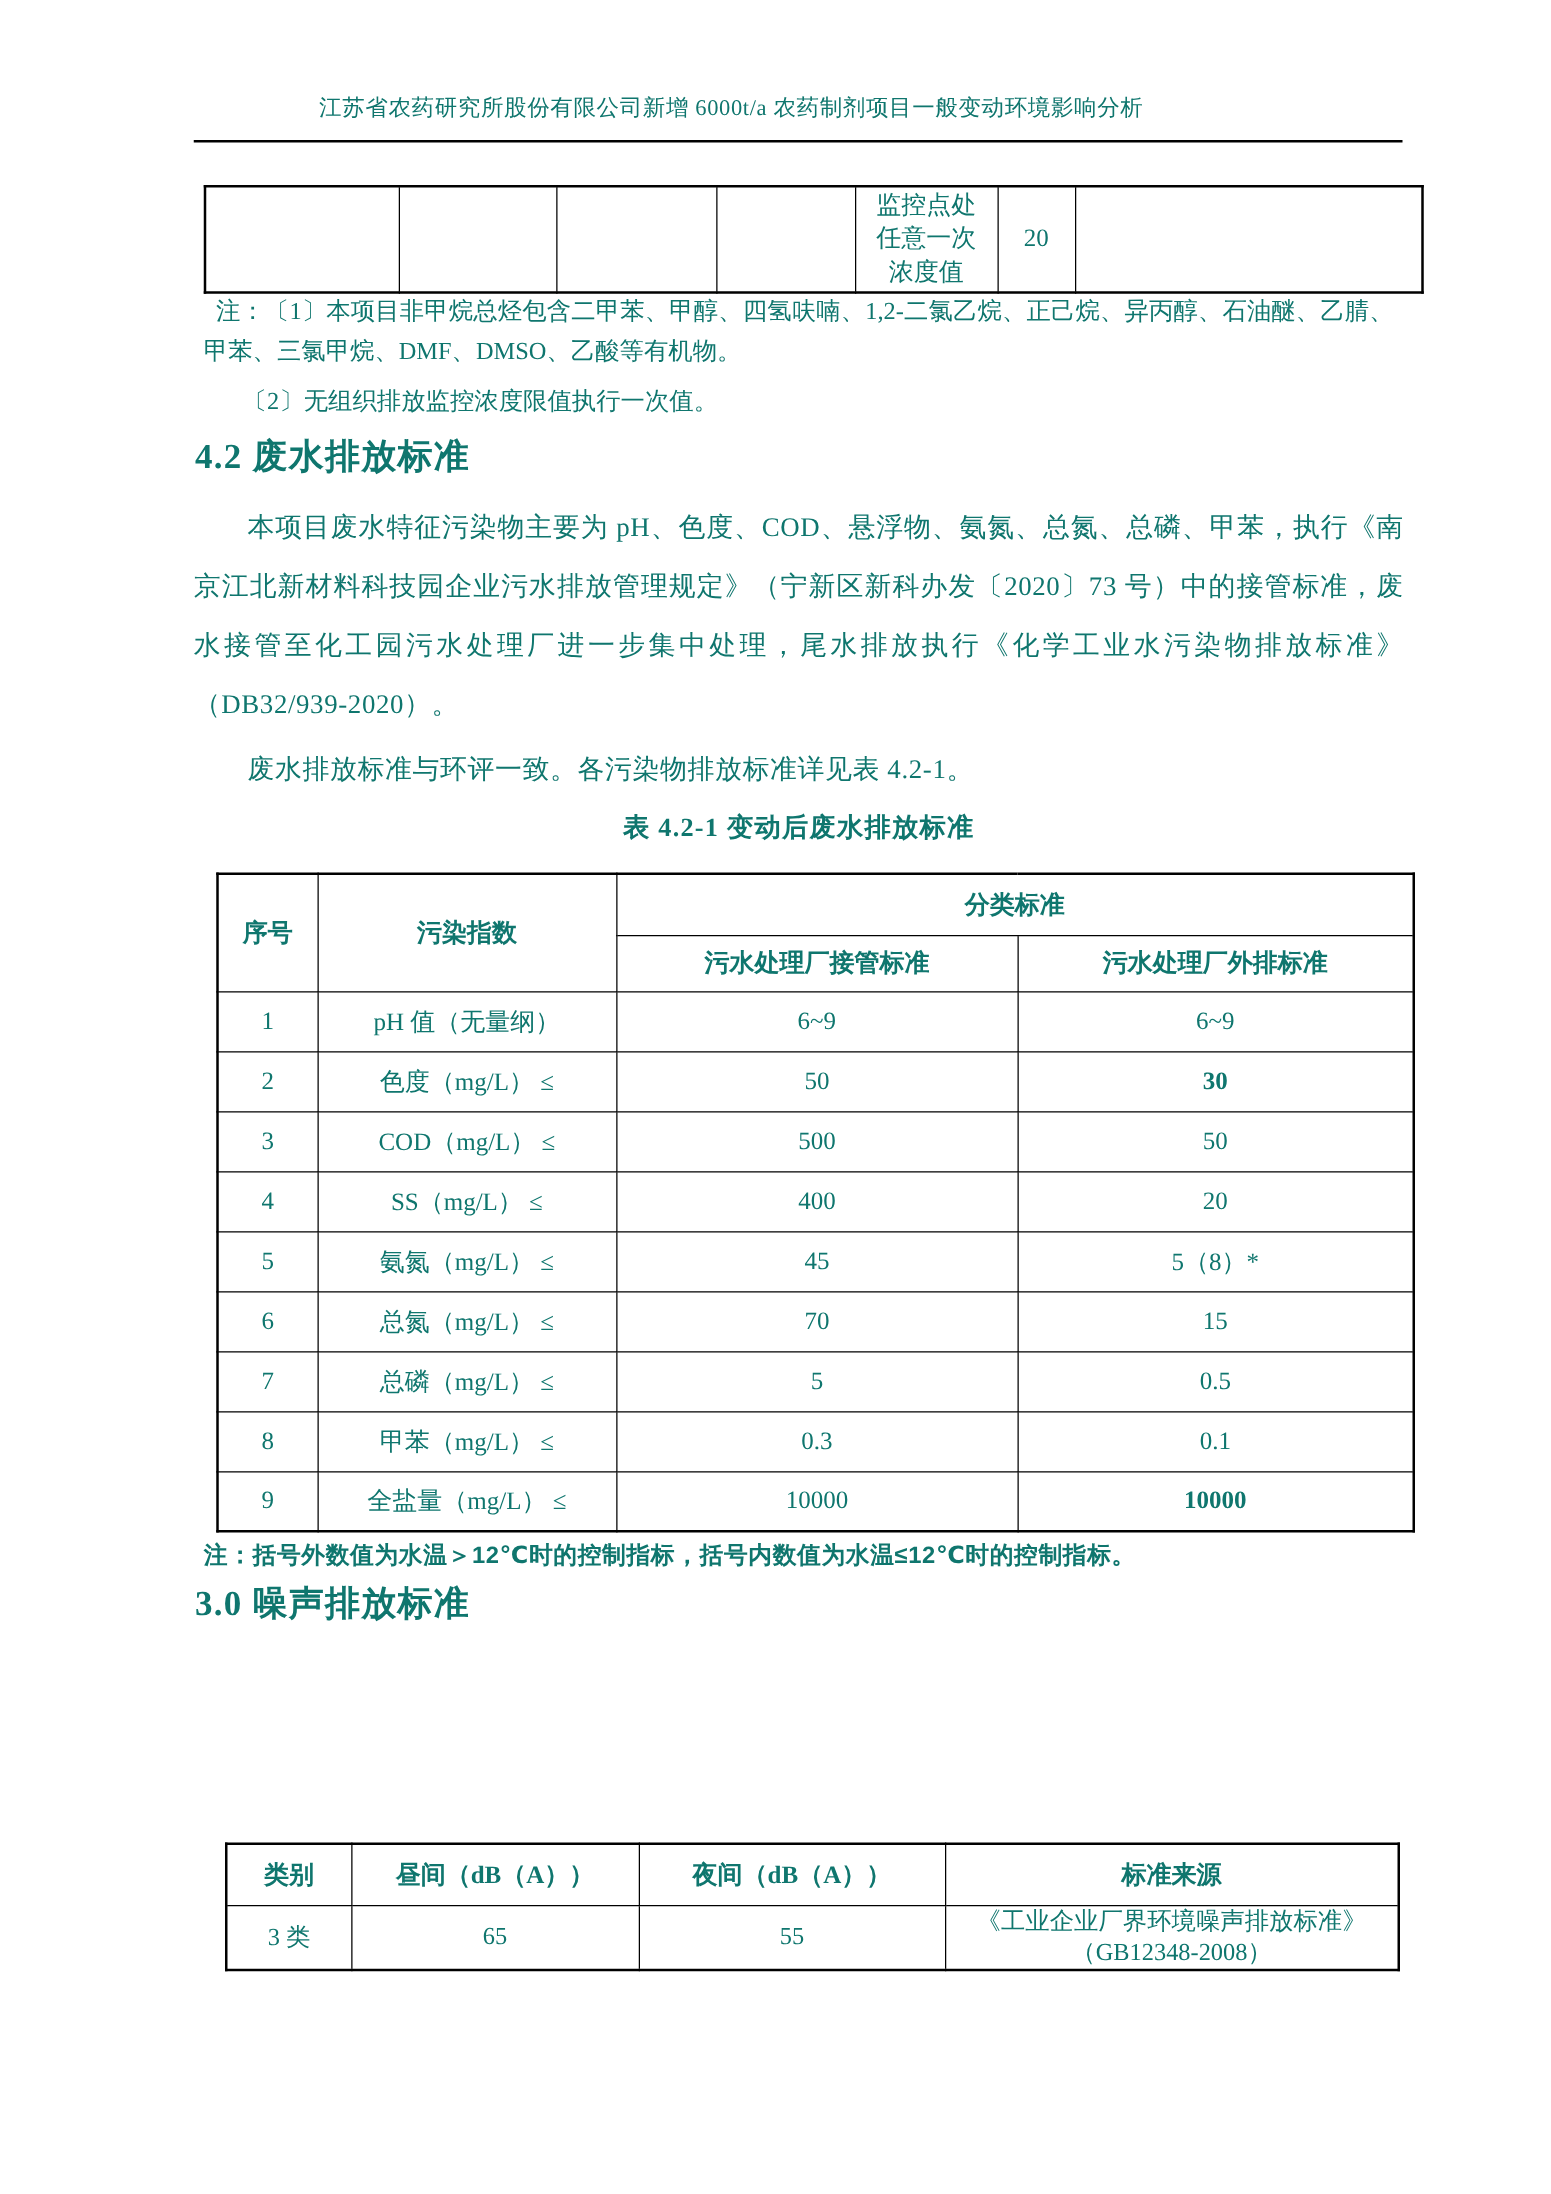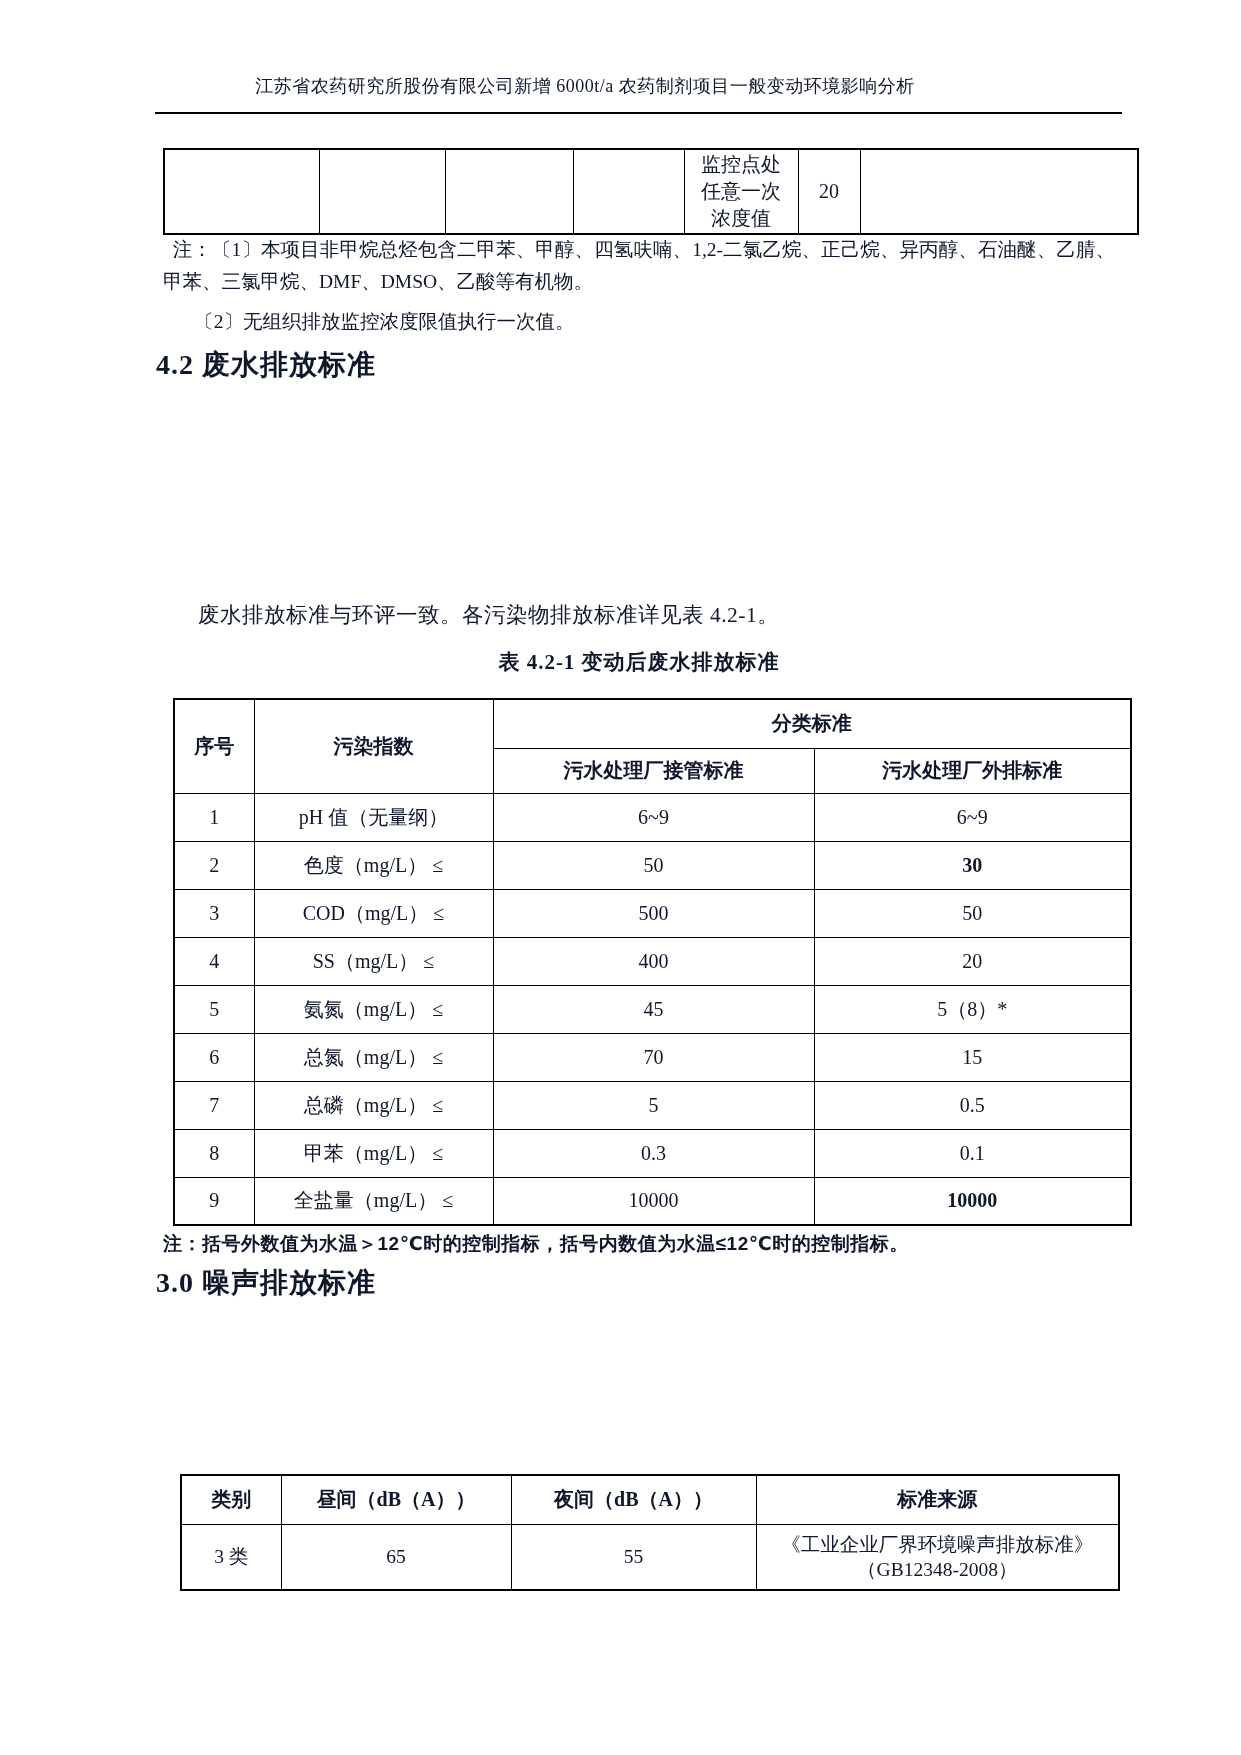--- a/index.html
+++ b/index.html
@@ -1,21 +1,21 @@
 <!DOCTYPE html>
 <html><head>
 <meta charset="utf-8">
 <style>
   html,body{margin:0;padding:0;background:#e8e8e8;}
   .page{
     position:relative;
     width:1241px;height:1755px;
     background:#ffffff;
     font-family:"Liberation Serif","DejaVu Serif",serif;
-    color:#0f172a;
+    color:#0f766e;
     overflow:hidden;
   }
   .abs{position:absolute;}
   .center{text-align:center;}
   .preline{white-space:pre-line;}
   .bold{font-weight:bold;}
 
   .header-title{
     top:74px;left:100px;width:970px;
     font-size:18px;letter-spacing:0.5px;text-align:center;
@@ -102,20 +102,21 @@
       <td></td>
     </tr>
   </tbody>
     </table>
 
   <div class="abs note-small note1">注：〔1〕本项目非甲烷总烃包含二甲苯、甲醇、四氢呋喃、1,2-二氯乙烷、正己烷、异丙醇、石油醚、乙腈、甲苯、三氯甲烷、DMF、DMSO、乙酸等有机物。</div>
   <div class="abs note-small note2">〔2〕无组织排放监控浓度限值执行一次值。</div>
 
   <div class="abs sec-heading h42">4.2 废水排放标准</div>
 
+  <div class="abs body-para para1">本项目废水特征污染物主要为 pH、色度、COD、悬浮物、氨氮、总氮、总磷、甲苯，执行《南京江北新材料科技园企业污水排放管理规定》（宁新区新科办发〔2020〕73 号）中的接管标准，废水接管至化工园污水处理厂进一步集中处理，尾水排放执行《化学工业水污染物排放标准》（DB32/939-2020）。</div>
   <div class="abs body-para para2">废水排放标准与环评一致。各污染物排放标准详见表 4.2-1。</div>
 
   <div class="abs tbl-title t42-title center">表 4.2-1 变动后废水排放标准</div>
 
   <table class="abs table42 outer">
     <colgroup>
       <col style="width:80px">
         <col style="width:239px">
         <col style="width:321px">
         <col style="width:317px">
@@ -200,21 +201,21 @@
         <col style="width:245px">
         <col style="width:363px">
     </colgroup>
     <tbody>
         <tr style="height:49px">
       <th>类别</th>
       <th>昼间（dB（A））</th>
       <th>夜间（dB（A））</th>
       <th>标准来源</th>
     </tr>
-    <tr style="height:66px">
+    <tr style="height:52px">
       <td>3 类</td>
       <td>65</td>
       <td>55</td>
       <td class="preline src-cell">《工业企业厂界环境噪声排放标准》
 （GB12348-2008）</td>
     </tr>
   </tbody>
     </table>
 
 

